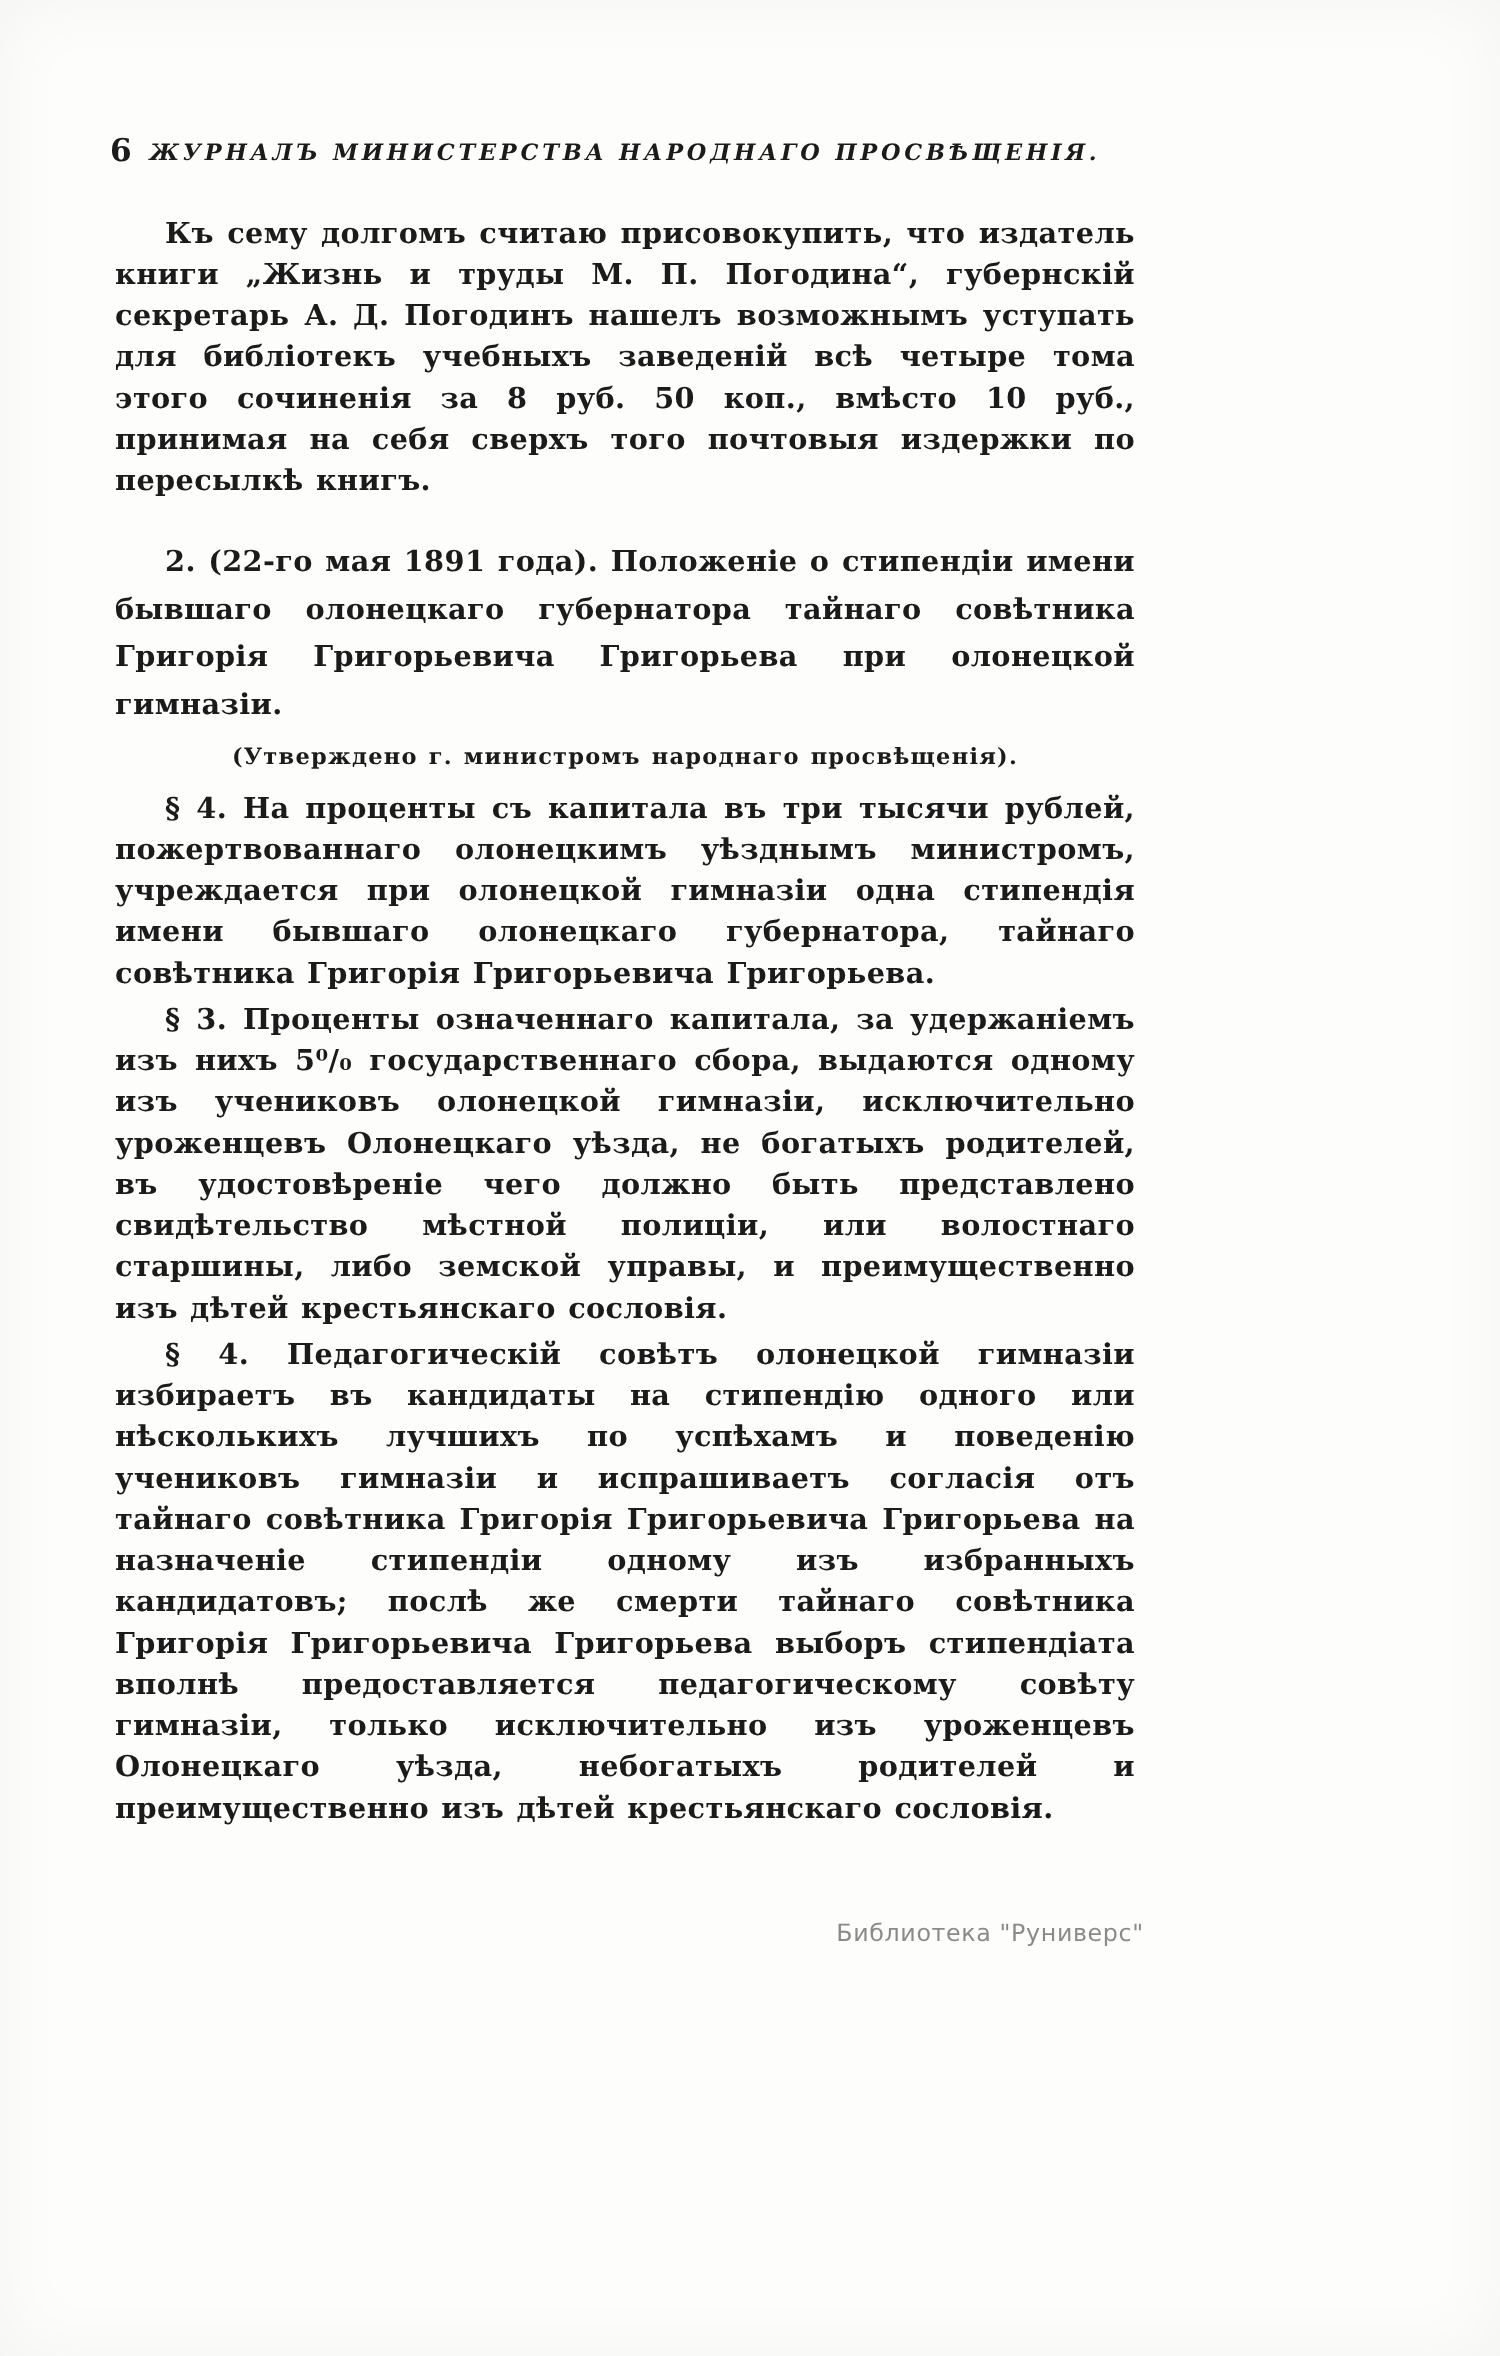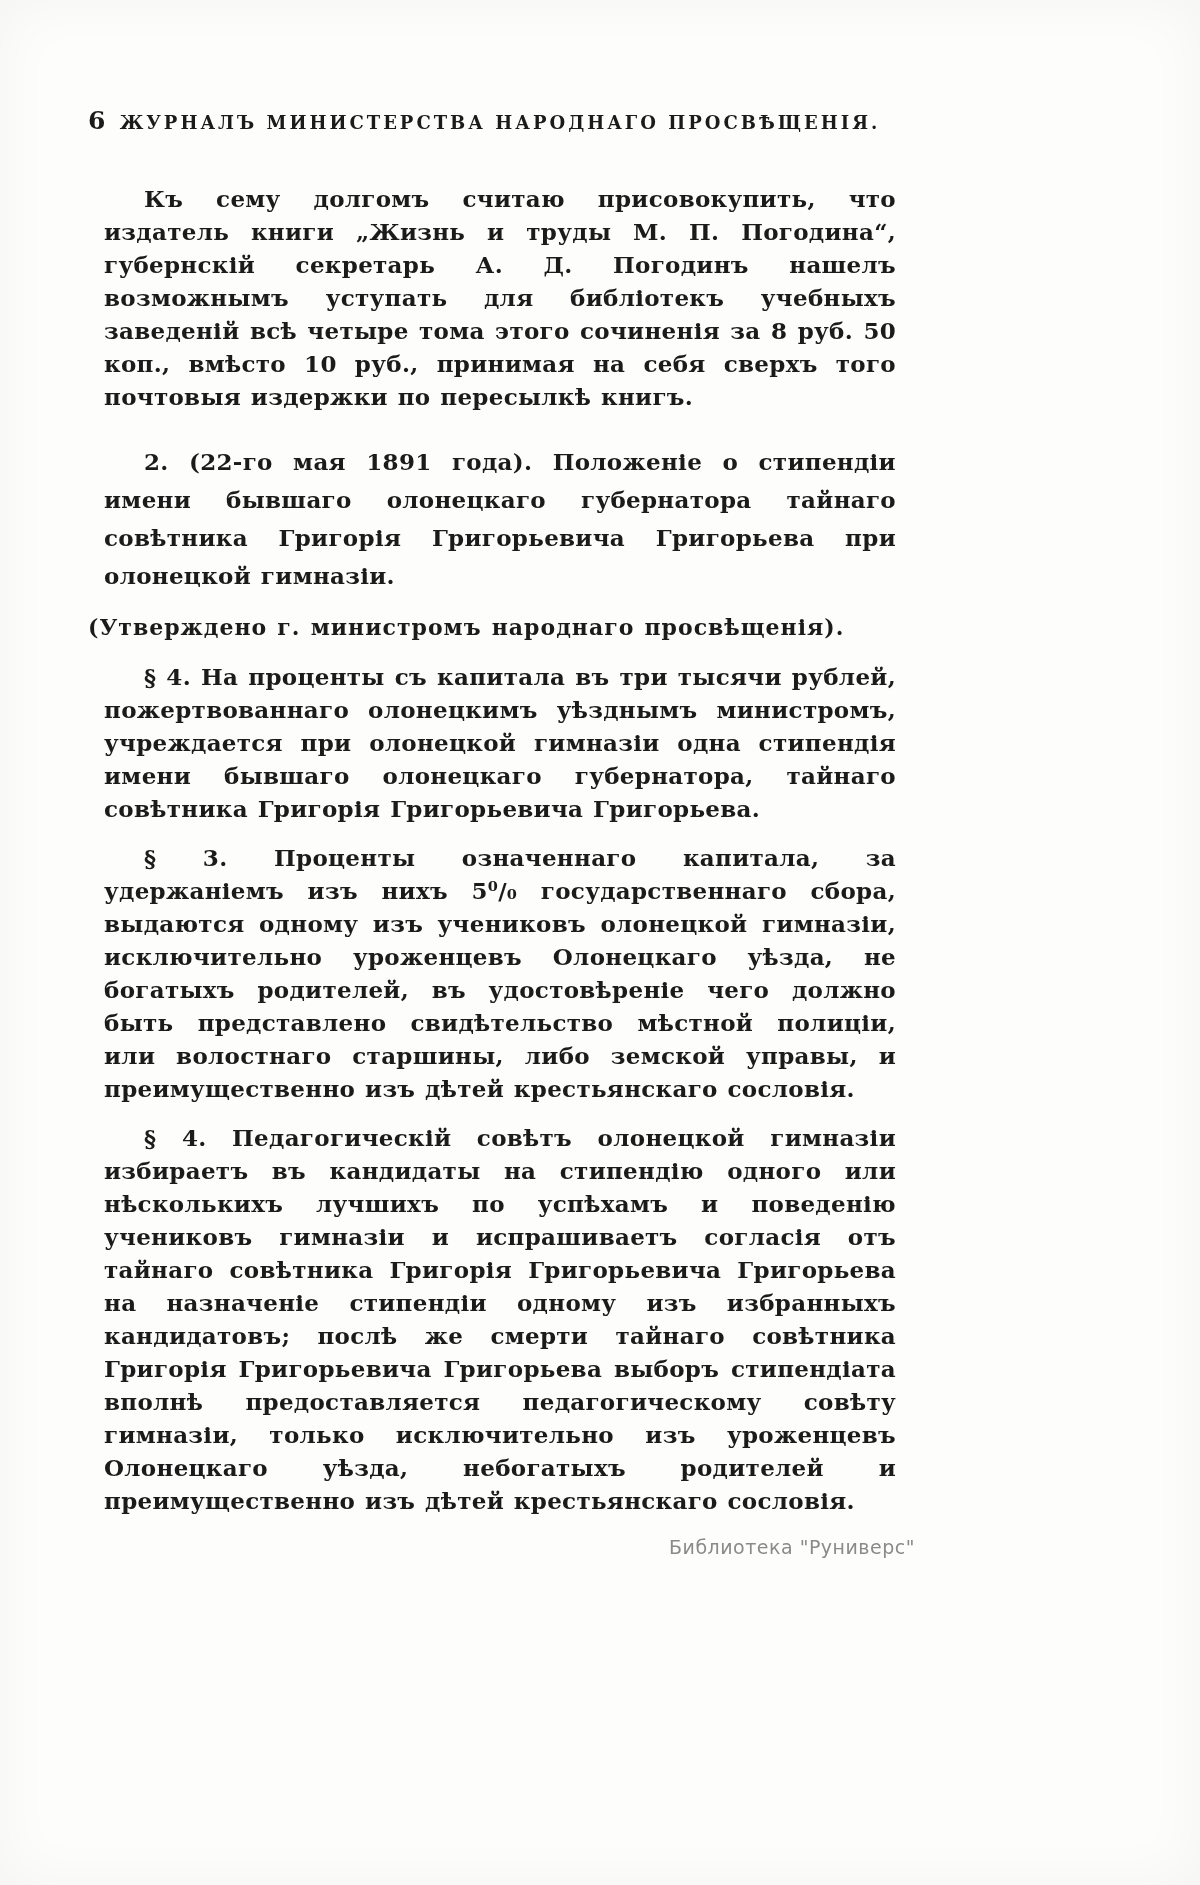--- a/index.html
+++ b/index.html
@@ -35,49 +35,51 @@
     font-size: 25px;
     line-height: 30px;
   }
   .journal-title {
     display: block;
     text-align: center;
     font-size: 18px;
     line-height: 30px;
     letter-spacing: 3px;
     padding-top: 2px;
+    font-style: italic;
   }
 
   
   .body-text {
     position: absolute;
     top: 166px;
     left: 88px;
     width: 824px;
     font-size: 23px;
     line-height: 33px;
     text-align: justify;
     letter-spacing: 0.3px;
     word-spacing: 1.5px;
     hyphens: auto;
   }
   .para {
-    margin: 16px;
+    margin: 4px;
     text-indent: 40px;
   }
   .section-heading {
     margin-top: 30px;
     line-height: 38px;
   }
   .italic {
   }
   .approval {
     margin: 6px 0 8px 0;
     text-indent: 0;
-    font-size: 22px;
+    text-align: center;
+    font-size: 18px;
     letter-spacing: 1px;
   }
 
   
   .watermark {
     position: absolute;
     top: 1536px;
     right: 285px;
     font-family: "DejaVu Sans", sans-serif;
     font-weight: normal;

